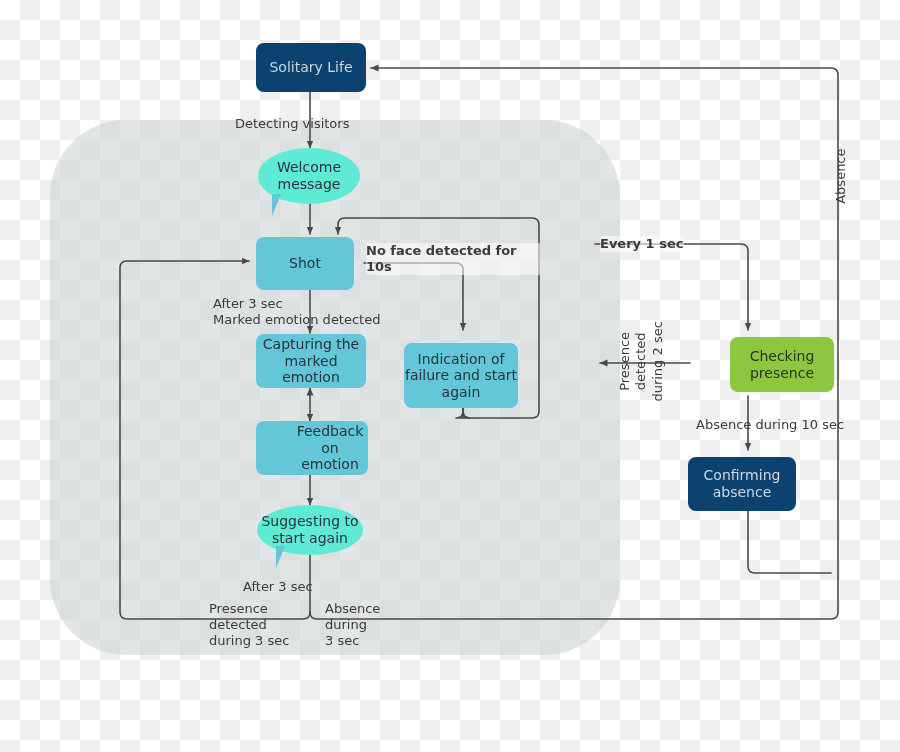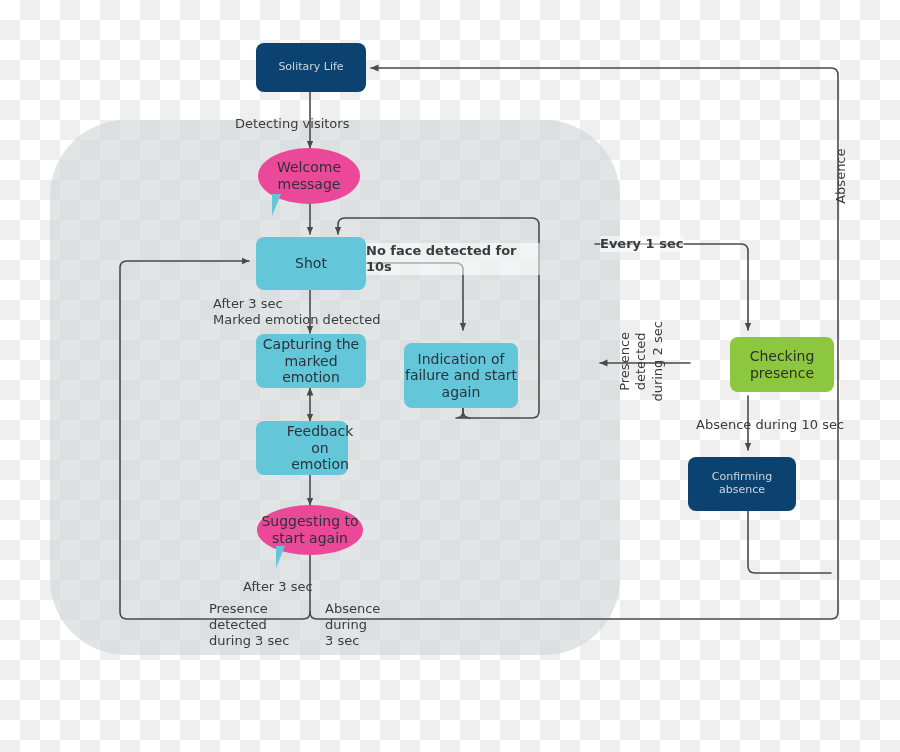--- a/index.html
+++ b/index.html
@@ -19,27 +19,27 @@
 
   .node{
     position:absolute;
     display:flex;align-items:center;justify-content:center;
     text-align:center;
     box-sizing:border-box;
     line-height:1.18;
     white-space:pre-line;
   }
   .node.box{border-radius:8px;}
-  .node.dark{background:#0c4270;color:#cfd6dc;font-size:11px;}
+  .node.dark{background:#0c4270;color:#cfd6dc;font-size:14px;}
   .node.cyan{background:#63c6d9;color:#29333a;font-size:14px;}
   .node.green{background:#8dc63f;color:#2a3320;font-size:14px;}
 
   .bubble{
     position:absolute;
-    background:#ec4899;color:#29333a;
+    background:#5eead4;color:#29333a;
     border-radius:50%;
     display:flex;align-items:center;justify-content:center;
     text-align:center;font-size:14px;line-height:1.18;
     white-space:pre-line;
   }
   .bubble .tail{
     position:absolute;
     width:0;height:0;
     border-left:9px solid #63c6d9;
     border-bottom:22px solid transparent;
@@ -120,36 +120,36 @@
   <div class="node box dark" style="left:256px;top:43px;width:110px;height:49px;">
     <span>Solitary Life</span>
   </div>
 
   <div class="bubble" style="left:258px;top:148px;width:102px;height:56px;">
     <span>Welcome
 message</span>
     <span class="tail" style="left:14px;top:46px;"></span>
   </div>
 
-  <div class="node box cyan" style="left:256px;top:237px;width:110px;height:53px;">
+  <div class="node box cyan" style="left:256px;top:237px;width:98px;height:53px;">
     <span>Shot</span>
   </div>
 
   <div class="node box cyan" style="left:256px;top:334px;width:110px;height:54px;">
     <span>Capturing the
 marked emotion</span>
   </div>
 
   <div class="node box cyan" style="left:404px;top:331px;width:114px;height:65px;margin-top:12px;">
     <span>Indication of
 failure and start
 again</span>
   </div>
 
-  <div class="node box cyan" style="left:256px;top:421px;width:92px;height:54px;padding-left:36px;">
+  <div class="node box cyan" style="left:256px;top:421px;width:112px;height:54px;padding-left:36px;">
     <span>Feedback on
 emotion</span>
   </div>
 
   <div class="bubble" style="left:257px;top:505px;width:106px;height:50px;">
     <span>Suggesting to
 start again</span>
     <span class="tail" style="left:19px;top:41px;"></span>
   </div>
 

